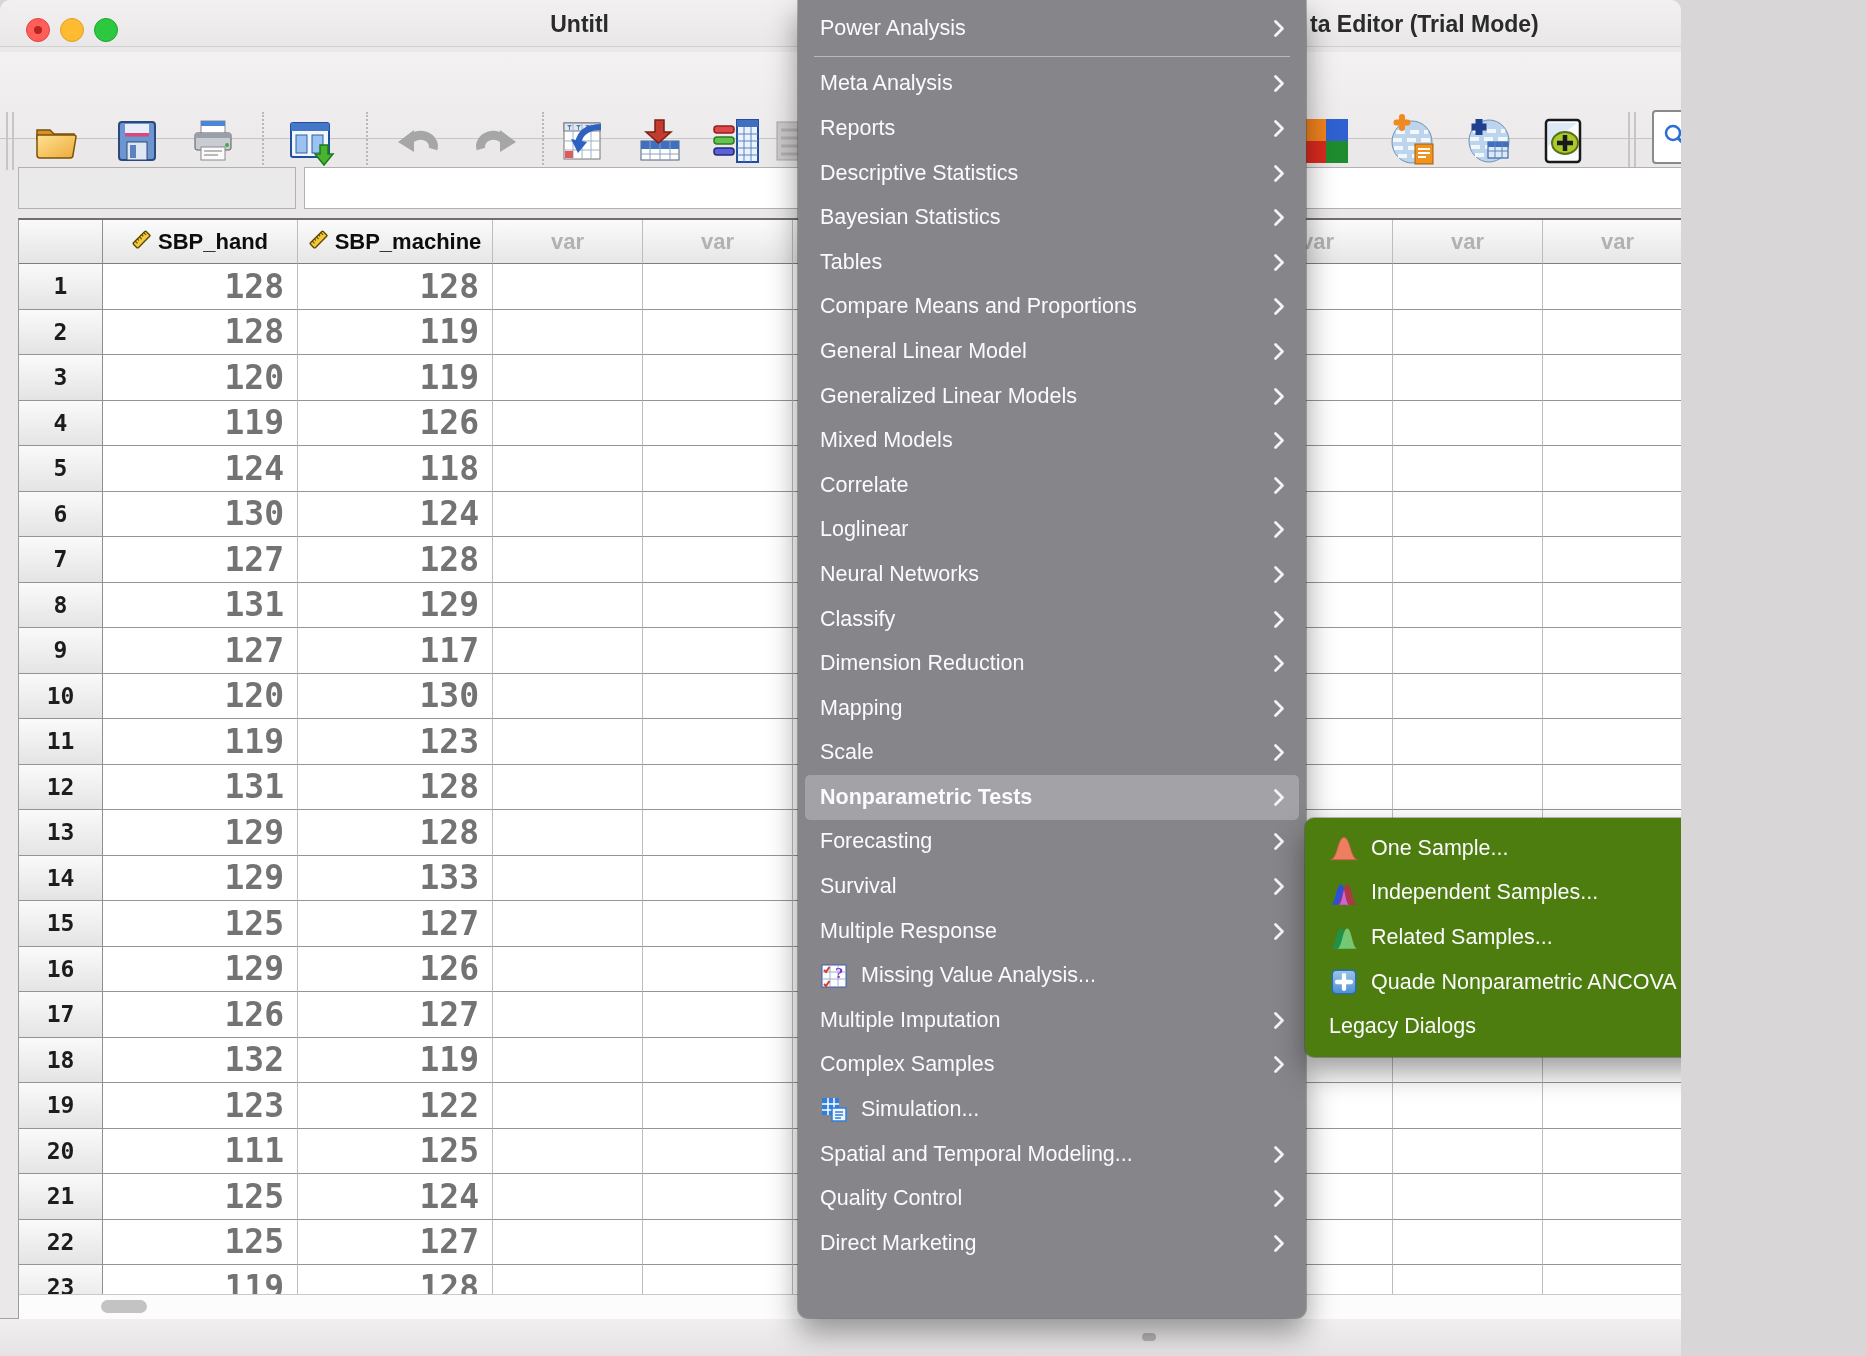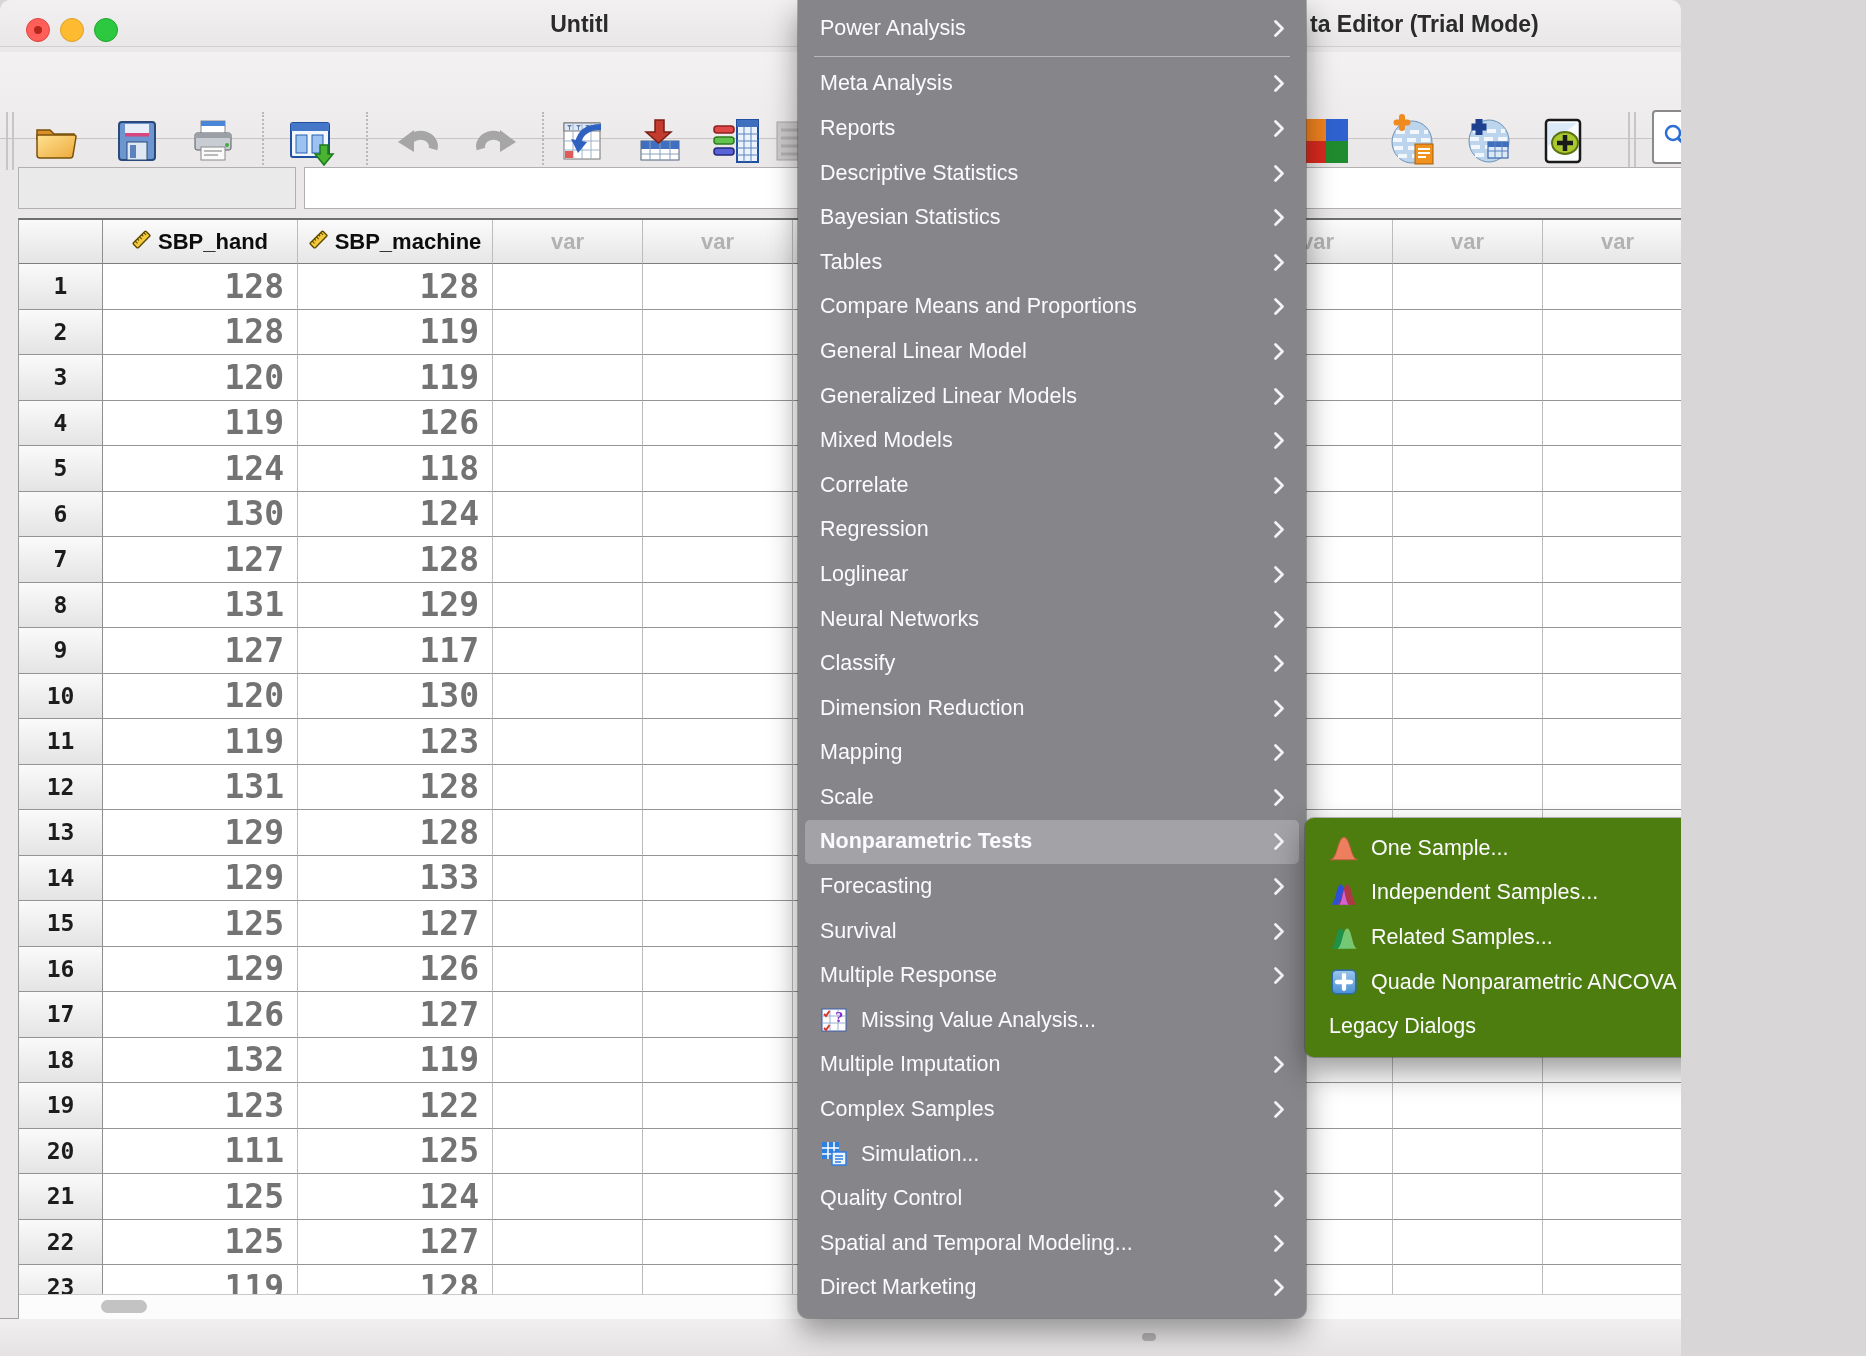--- a/index.html
+++ b/index.html
@@ -753,28 +753,20 @@
       </div>
       <div class="menu-item">
         <span class="mi-label">Correlate</span>
         <span class="mi-chevron">
           <svg width="12" height="19" viewBox="0 0 12 19">
             <polyline points="2.5,2.5 9.5,9.5 2.5,16.5" fill="none" stroke="#f4f4f6" stroke-width="2.8" stroke-linecap="round" stroke-linejoin="round"></polyline>
           </svg>
         </span>
       </div>
       <div class="menu-item">
-        <span class="mi-label">Regression</span>
-        <span class="mi-chevron">
-          <svg width="12" height="19" viewBox="0 0 12 19">
-            <polyline points="2.5,2.5 9.5,9.5 2.5,16.5" fill="none" stroke="#f4f4f6" stroke-width="2.8" stroke-linecap="round" stroke-linejoin="round"></polyline>
-          </svg>
-        </span>
-      </div>
-      <div class="menu-item">
         <span class="mi-label">Loglinear</span>
         <span class="mi-chevron">
           <svg width="12" height="19" viewBox="0 0 12 19">
             <polyline points="2.5,2.5 9.5,9.5 2.5,16.5" fill="none" stroke="#f4f4f6" stroke-width="2.8" stroke-linecap="round" stroke-linejoin="round"></polyline>
           </svg>
         </span>
       </div>
       <div class="menu-item">
         <span class="mi-label">Neural Networks</span>
         <span class="mi-chevron">
@@ -880,29 +872,29 @@
           <svg width="28" height="28" viewBox="0 0 28 28">
             <rect x="2" y="2" width="17" height="17" fill="#2f7fe0"></rect>
             <path d="M2 8 h17 M2 14 h17 M8 2 v17 M14 2 v17" stroke="#fff" stroke-width="1.5"></path>
             <rect x="12" y="12" width="14" height="13" fill="#eef5fd" stroke="#2f7fe0" stroke-width="1.5"></rect>
             <path d="M15 16 h8 M15 19 h8 M15 22 h6" stroke="#2f7fe0" stroke-width="1.5"></path>
           </svg>
         </span>
         <span class="mi-label">Simulation...</span>
       </div>
       <div class="menu-item">
+        <span class="mi-label">Spatial and Temporal Modeling...</span>
+        <span class="mi-chevron">
+          <svg width="12" height="19" viewBox="0 0 12 19">
+            <polyline points="2.5,2.5 9.5,9.5 2.5,16.5" fill="none" stroke="#f4f4f6" stroke-width="2.8" stroke-linecap="round" stroke-linejoin="round"></polyline>
+          </svg>
+        </span>
+      </div>
+      <div class="menu-item">
         <span class="mi-label">Quality Control</span>
-        <span class="mi-chevron">
-          <svg width="12" height="19" viewBox="0 0 12 19">
-            <polyline points="2.5,2.5 9.5,9.5 2.5,16.5" fill="none" stroke="#f4f4f6" stroke-width="2.8" stroke-linecap="round" stroke-linejoin="round"></polyline>
-          </svg>
-        </span>
-      </div>
-      <div class="menu-item">
-        <span class="mi-label">Spatial and Temporal Modeling...</span>
         <span class="mi-chevron">
           <svg width="12" height="19" viewBox="0 0 12 19">
             <polyline points="2.5,2.5 9.5,9.5 2.5,16.5" fill="none" stroke="#f4f4f6" stroke-width="2.8" stroke-linecap="round" stroke-linejoin="round"></polyline>
           </svg>
         </span>
       </div>
       <div class="menu-item">
         <span class="mi-label">Direct Marketing</span>
         <span class="mi-chevron">
           <svg width="12" height="19" viewBox="0 0 12 19">

